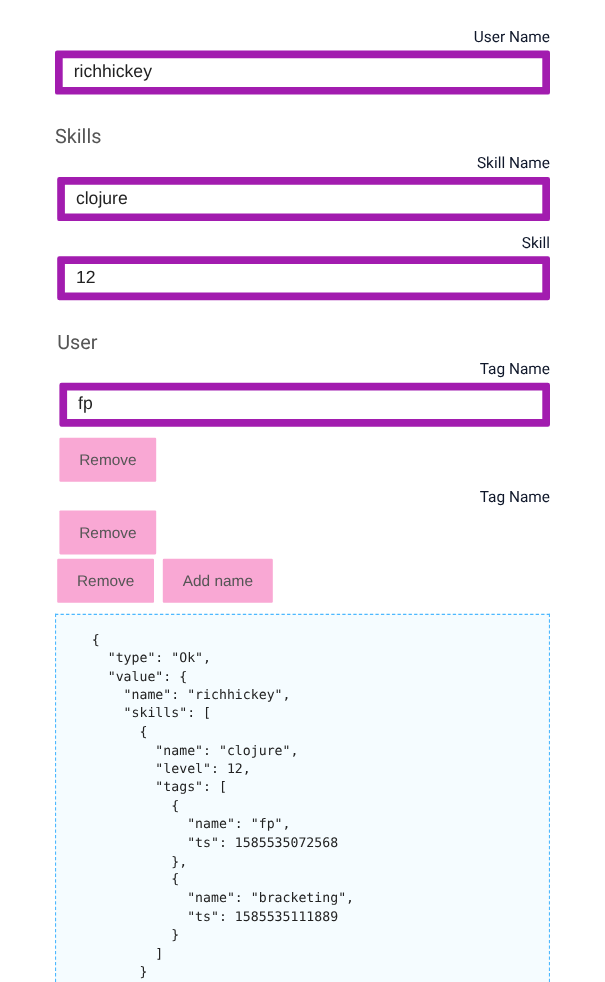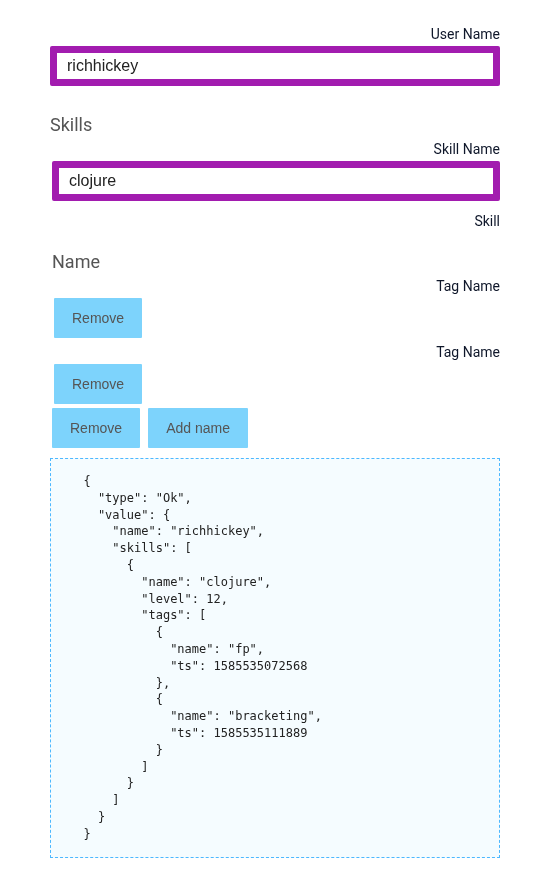--- a/index.html
+++ b/index.html
@@ -33,21 +33,21 @@
       color: #222;
       margin-bottom: 6px;
     }
     .button-row {
       display: flex;
       gap: 8px;
       margin-top: 4px;
       margin-bottom: 4px;
     }
     button {
-      background: #7dd3fc;
+      background: #f9a8d4;
       border: none;
       padding: 12px 18px;
       font-size: 14px;
       color: #555;
       cursor: pointer;
       min-width: 88px;
       border-radius: 1px;
     }
     .json-panel {
       border: 1px dashed #4db8ff;
@@ -73,26 +73,28 @@
 <input type="text" value="richhickey" style="">
 
 
 <div class="section-label">Skills</div>
 
 <div class="indent-1">
   <div class="label">Skill Name</div>
   <input type="text" value="clojure" style="">
 
   <div class="label">Skill</div>
+  <input type="text" value="12" style="">
 
   
-  <div class="section-label">Name</div>
+  <div class="section-label">User</div>
 
   <div class="indent-1">
     <div class="label">Tag Name</div>
+    <input type="text" value="fp" style="">
     <div class="button-row">
       <button>Remove</button>
     </div>
 
     <div class="label">Tag Name</div>
     <div class="button-row">
       <button>Remove</button>
     </div>
   </div>
 

